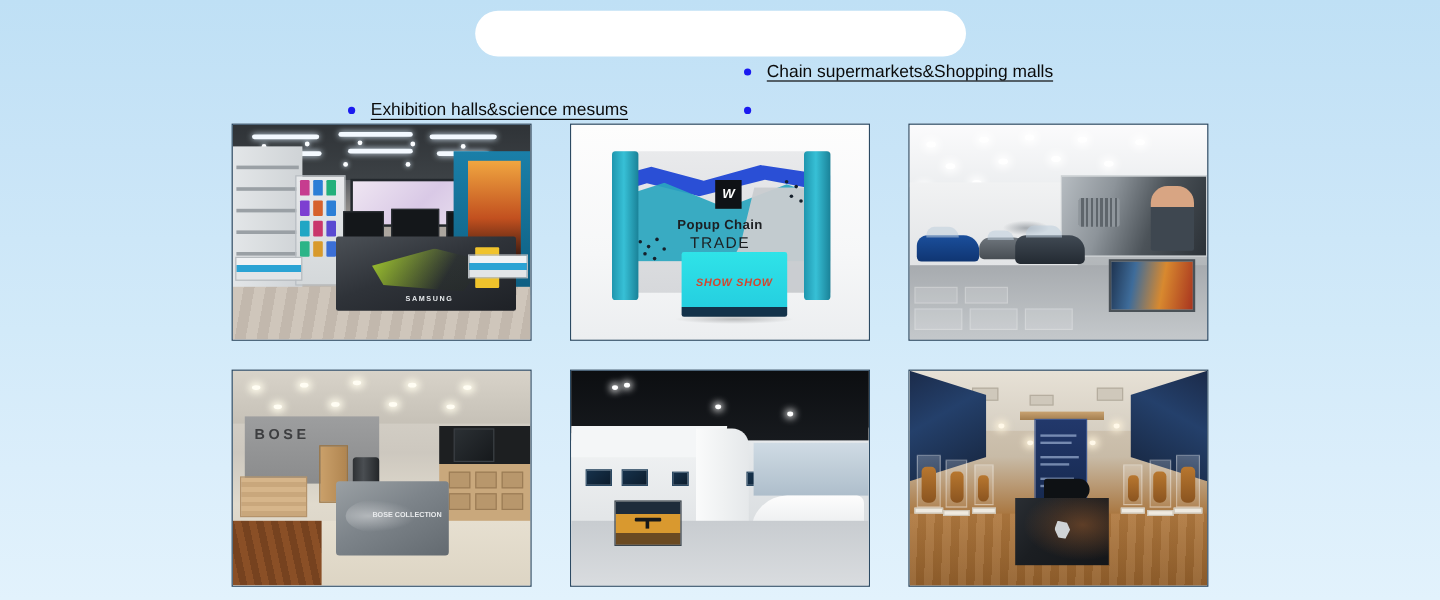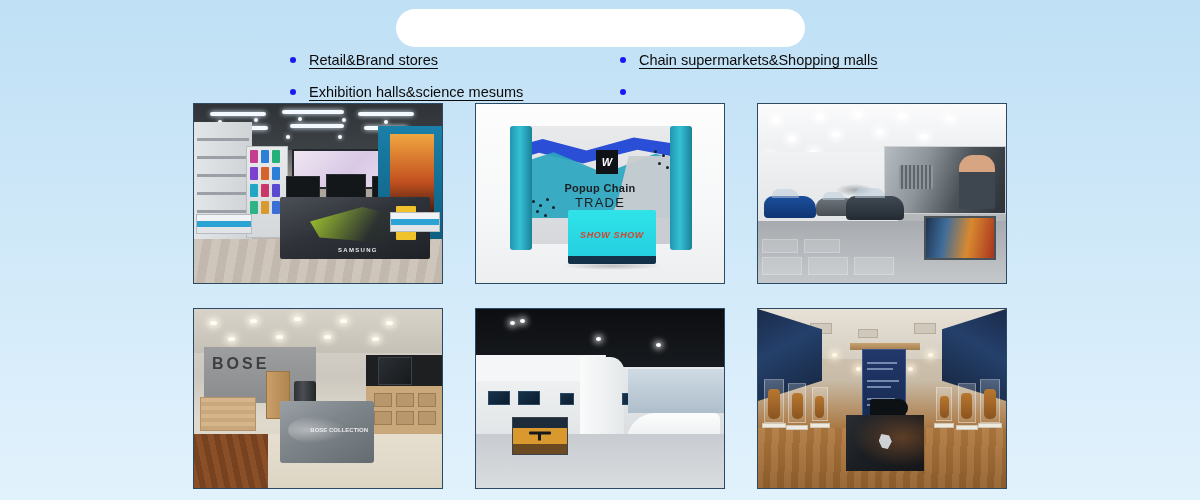--- a/index.html
+++ b/index.html
@@ -313,21 +313,21 @@
   .p4 .cl {
     position:absolute; width:7px; height:4px; border-radius:50%;
     background:#fffdf3; box-shadow:0 0 6px 3px rgba(255,252,235,0.9);
   }
   .p4 .greywall {
     position:absolute; left:10px; top:38px; width:112px; height:56px;
     background:linear-gradient(to bottom,#9d9e9f,#8a8b8c);
   }
   .p4 .bose-logo {
     position:absolute; left:18px; top:46px; color:#3d3e40;
-    font-size:16px; font-weight:bold; letter-spacing:3px;
+    font-size:12px; font-weight:bold; letter-spacing:3px;
   }
   .p4 .desk {
     position:absolute; left:6px; top:88px; width:56px; height:34px;
     background:repeating-linear-gradient(to bottom,#d6b58a 0 4px,#c9a77c 4px 8px);
     border:1px solid #b4936b;
   }
   .p4 .door {
     position:absolute; left:72px; top:62px; width:24px; height:48px;
     background:linear-gradient(to right,#caa06a,#b08550);
     border:1px solid #9a7443;
@@ -502,24 +502,20 @@
 </style>
 </head>
 <body>
 
 <div class="header-band">
   <div class="header-pill-white"></div>
 </div>
 
 <div class="bullets">
 
-  <div class="bullet-item b-col-left b-row-1">
-    <span class="bullet-dot"></span>
-    <span class="bullet-text">Retail&amp;Brand stores</span>
-  </div>
 
   <div class="bullet-item b-col-left b-row-2">
     <span class="bullet-dot"></span>
     <span class="bullet-text">Exhibition halls&amp;science mesums</span>
   </div>
 
   <div class="bullet-item b-col-right b-row-1">
     <span class="bullet-dot"></span>
     <span class="bullet-text">Chain supermarkets&amp;Shopping malls</span>
   </div>

